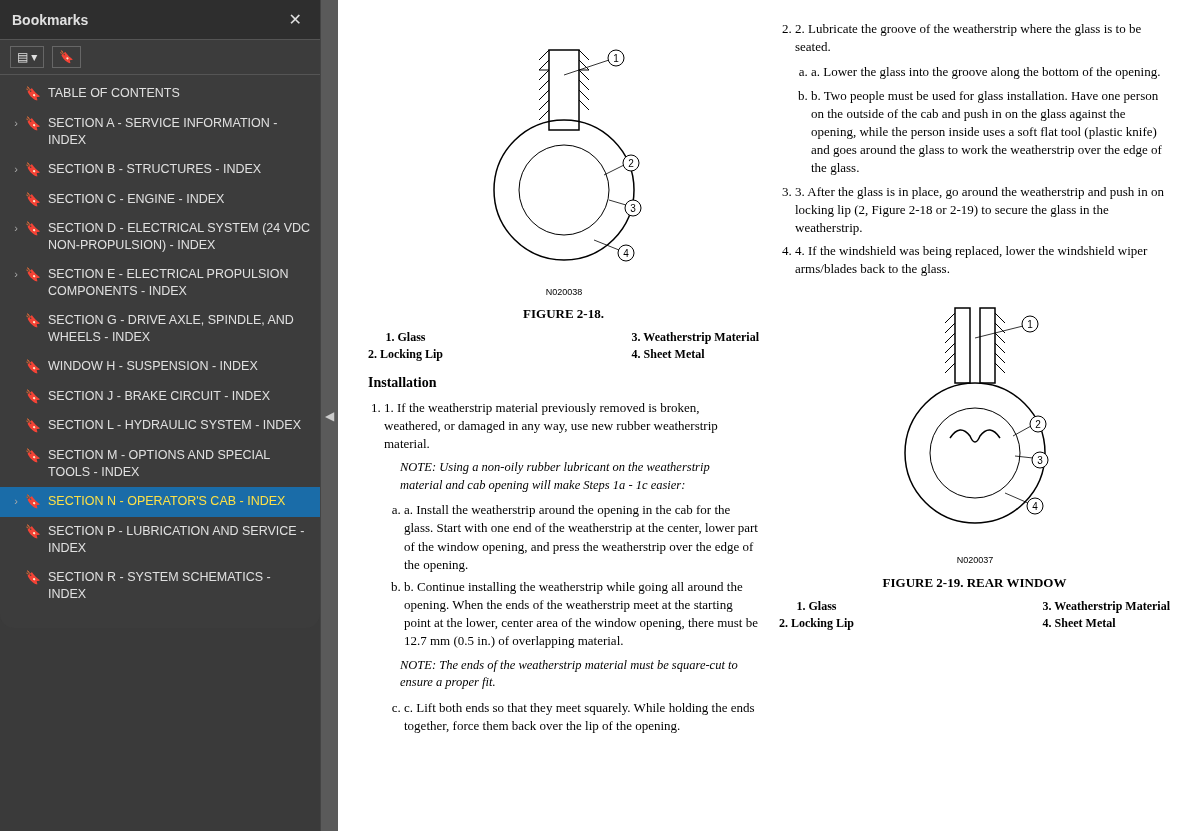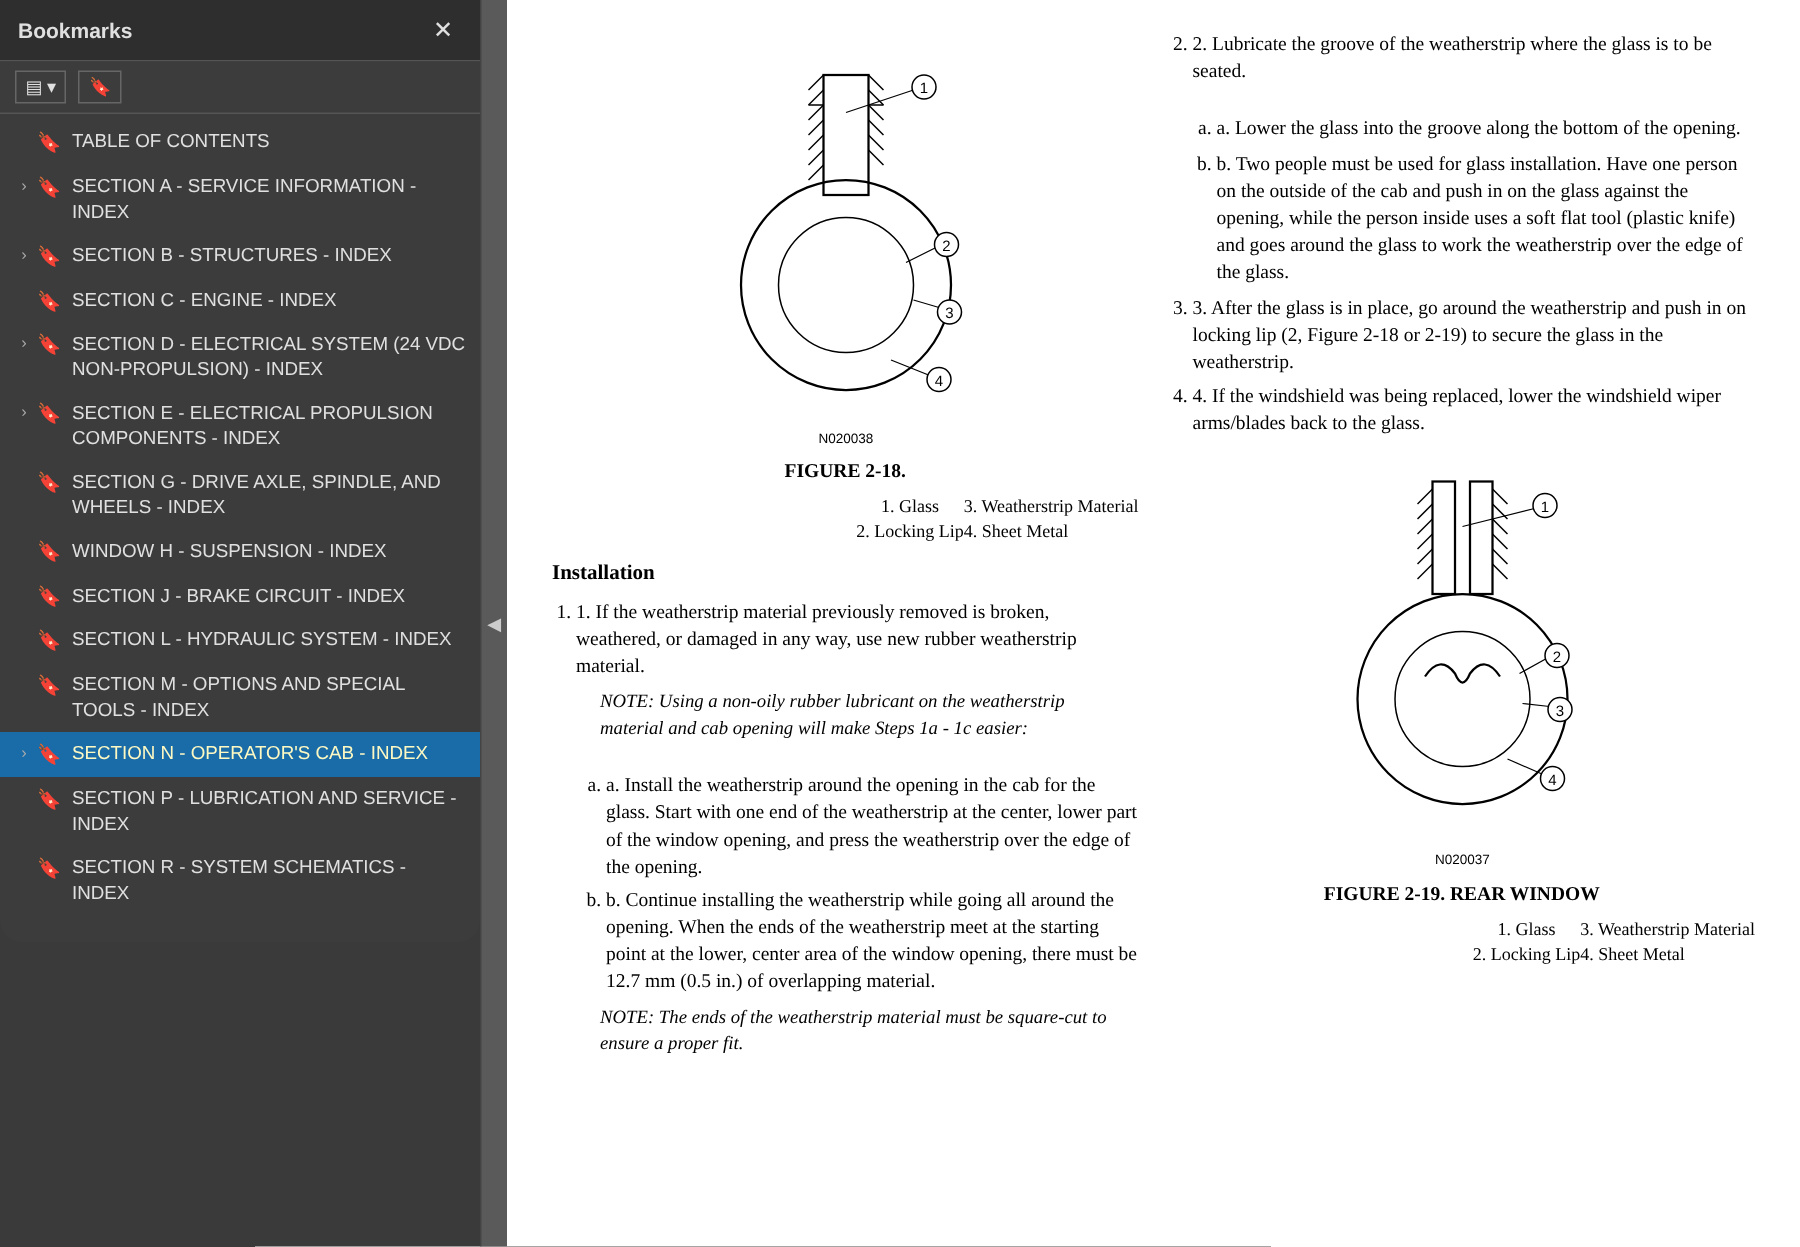--- a/index.html
+++ b/index.html
@@ -94,21 +94,21 @@
       font-size: 13px;
       display: flex;
       align-items: flex-start;
       justify-content: center;
     }
     .bm-label {
       font-size: 12.5px;
       color: inherit;
       line-height: 1.35;
     }
-    .bm-item.active .bm-label { color: #fef9c3; }
+    .bm-item.active .bm-label { color: #fde047; }
 
     
     #main-area {
       flex: 1;
       display: flex;
       background: #888;
       height: 831px;
       overflow: hidden;
     }
     
@@ -137,29 +137,29 @@
     #doc-page::-webkit-scrollbar { width: 10px; }
     #doc-page::-webkit-scrollbar-track { background: #ccc; }
     #doc-page::-webkit-scrollbar-thumb { background: #888; }
 
     .doc-content { display: flex; gap: 20px; }
     .doc-left { flex: 1; }
     .doc-right { flex: 1; }
 
     .figure-area { text-align: center; margin-bottom: 10px; }
     .figure-caption { font-weight: bold; font-size: 13px; margin-bottom: 6px; }
-    .figure-labels { display: flex; justify-content: flex-end; font-size: 12px; margin-top: 4px; }
+    .figure-labels { display: flex; justify-content: space-between; font-size: 12px; margin-top: 4px; font-weight: bold; }
     .fig-label-col { }
 
     svg.diagram { border: none; }
 
     .section-title { font-weight: bold; font-size: 14px; margin: 4px 0 6px 0; }
     ol.main-list { padding-left: 16px; }
     ol.main-list li { margin-bottom: 6px; }
-    ol.sub-list { list-style-type: lower-alpha; padding-left: 20px; margin-top: 20px; }
+    ol.sub-list { list-style-type: lower-alpha; padding-left: 20px; margin-top: 7px; }
     ol.sub-list li { margin-bottom: 4px; }
     .note { font-style: italic; margin: 6px 16px; font-size: 12.5px; }
 
     .right-text ol { padding-left: 16px; }
     .right-text ol li { margin-bottom: 5px; }
     .right-text ol ol { list-style-type: lower-alpha; padding-left: 16px; }
   </style>
 </head>
 <body>
 
@@ -323,20 +323,23 @@
           <div class="section-title">Installation</div>
           <ol class="main-list">
             <li>
               <span>1. If the weatherstrip material previously removed is broken, weathered, or damaged in any way, use new rubber weatherstrip material.</span>
               <div class="note">NOTE: Using a non-oily rubber lubricant on the weatherstrip material and cab opening will make Steps 1a - 1c easier:</div>
               <ol class="sub-list">
                 <li>a. Install the weatherstrip around the opening in the cab for the glass. Start with one end of the weatherstrip at the center, lower part of the window opening, and press the weatherstrip over the edge of the opening.</li>
                 <li>b. Continue installing the weatherstrip while going all around the opening. When the ends of the weatherstrip meet at the starting point at the lower, center area of the window opening, there must be 12.7 mm (0.5 in.) of overlapping material.</li>
               </ol>
               <div class="note">NOTE: The ends of the weatherstrip material must be square-cut to ensure a proper fit.</div>
+              <ol class="sub-list" start="3">
+                <li>c. Lift both ends so that they meet squarely. While holding the ends together, force them back over the lip of the opening.</li>
+              </ol>
             </li>
           </ol>
         </div>
       </div>
 
       <div class="doc-right">
         <div class="right-text">
           <ol class="main-list" start="2">
             <li>
               <span style="font-weight:normal">2. Lubricate the groove of the weatherstrip where the glass is to be seated.</span>

